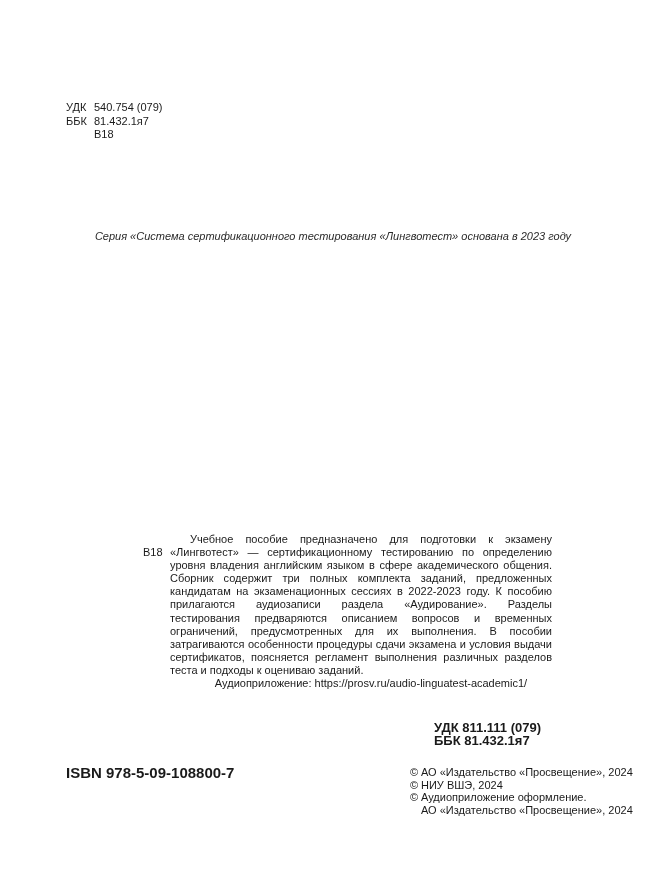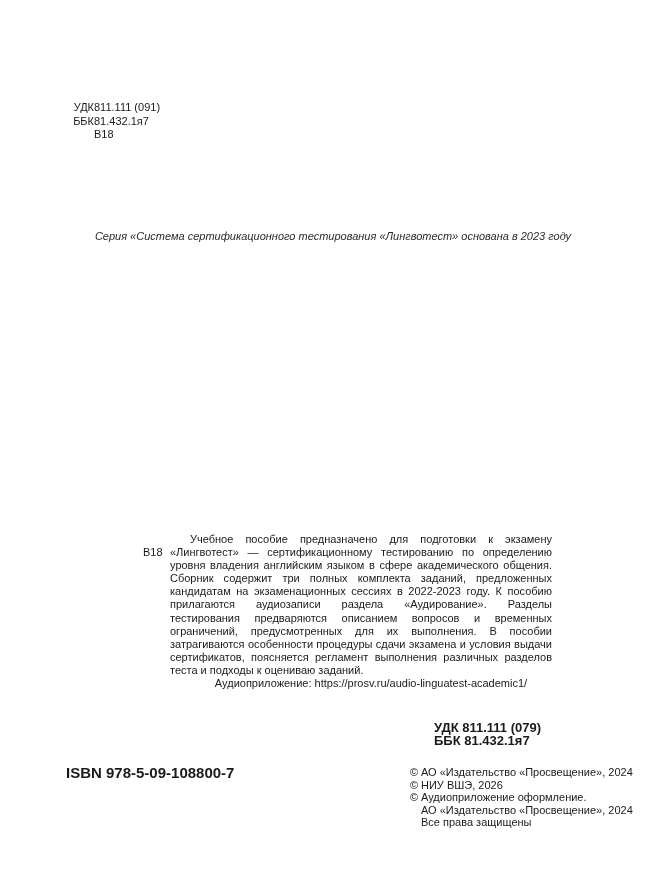--- a/index.html
+++ b/index.html
@@ -19,21 +19,21 @@
     }
     .abs { position: absolute; }
 
     
     .class-top {
       left: 66px;
       top: 101px;
       font-size: 11px;
       line-height: 13.5px;
     }
-    .class-top .row { display: flex; text-align: right; }
+    .class-top .row { display: flex; }
     .class-top .lbl { width: 28px; }
     .class-top .indent { padding-left: 28px; }
 
     
     .series {
       left: 0;
       width: 666px;
       top: 230px;
       text-align: center;
       font-style: italic;
@@ -89,21 +89,21 @@
     .copyright .row { display: flex; }
     .copyright .sym { width: 11px; }
     .copyright .cont { padding-left: 11px; }
   </style>
 </head>
 <body>
 
 <div class="abs class-top">
   <div class="row">
     <span class="lbl">УДК</span>
-    <span>811.111 (091)</span>
+    <span>540.754 (079)</span>
   </div>
   <div class="row">
     <span class="lbl">ББК</span>
     <span>81.432.1я7</span>
   </div>
   <div class="indent">В18</div>
 </div>
 
 <div class="abs series">Серия «Система сертификационного тестирования «Лингвотест» основана в 2023 году</div>
 
@@ -121,21 +121,20 @@
 
 <div class="abs isbn-bottom">ISBN 978-5-09-108800-7</div>
 
 <div class="abs copyright">
   <div class="row">
     <span class="sym">©</span>
     <span>АО «Издательство «Просвещение», 2024</span>
   </div>
   <div class="row">
     <span class="sym">©</span>
-    <span>НИУ ВШЭ, 2026</span>
+    <span>НИУ ВШЭ, 2024</span>
   </div>
   <div class="row">
     <span class="sym">©</span>
     <span>Аудиоприложение оформление.</span>
   </div>
   <div class="cont">АО «Издательство «Просвещение», 2024</div>
-  <div class="cont">Все права защищены</div>
 </div>
 
 </body></html>

